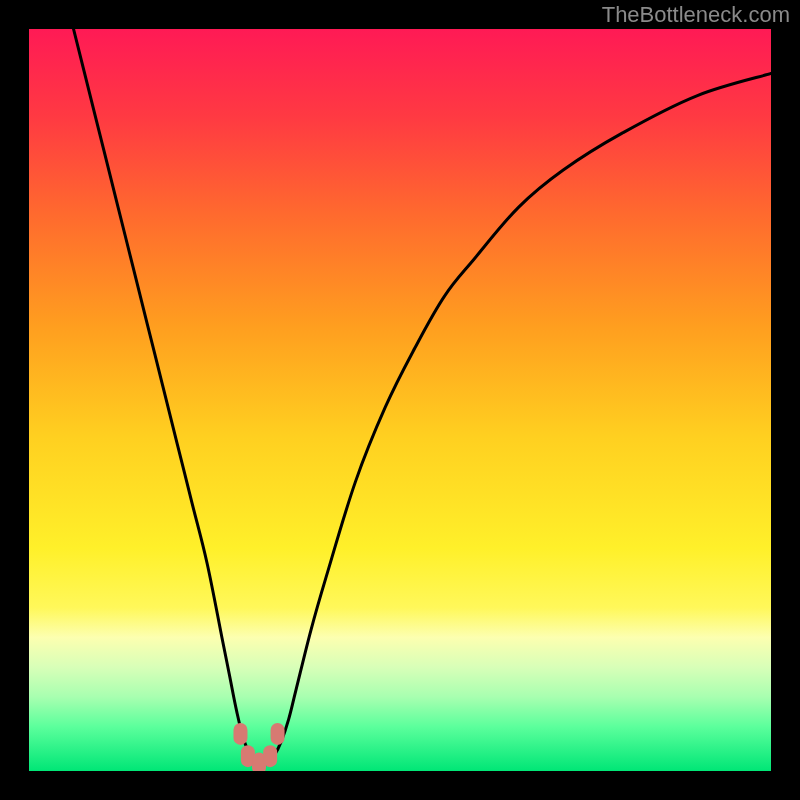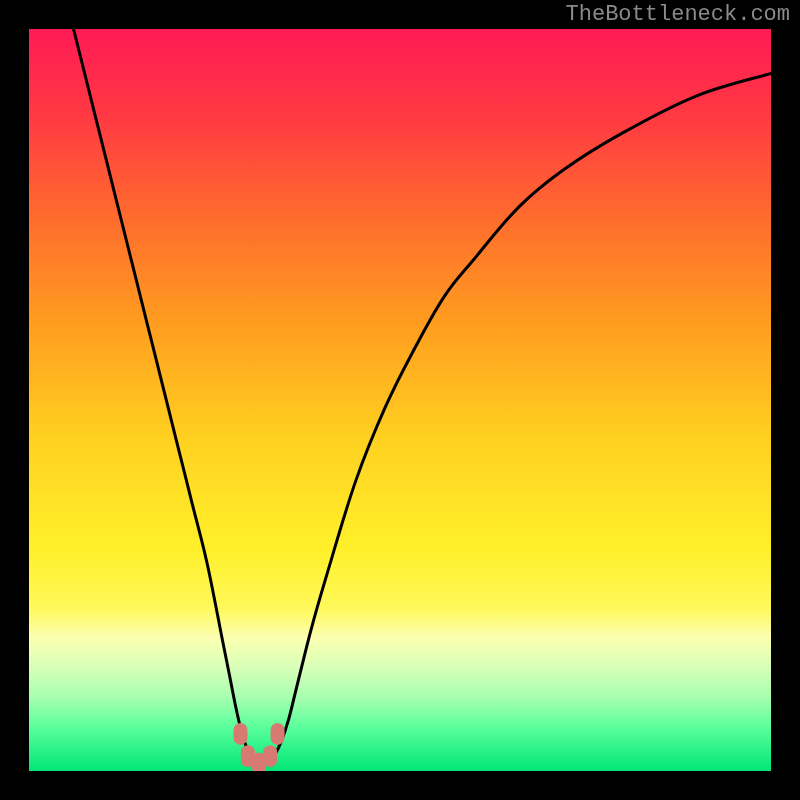--- a/index.html
+++ b/index.html
@@ -22,21 +22,21 @@
     position: absolute;
     left: 29px;
     top: 29px;
     width: 742px;
     height: 742px;
   }
   .watermark {
     position: absolute;
     top: 2px;
     right: 10px;
-    font-family: Liberation Mono, monospace;
+    font-family: Liberation Sans, sans-serif;
     font-size: 22px;
     font-weight: 500;
     color: #8a8a8a;
     letter-spacing: 0px;
   }
   svg { display: block; }
 </style>
 </head>
 <body>
 

